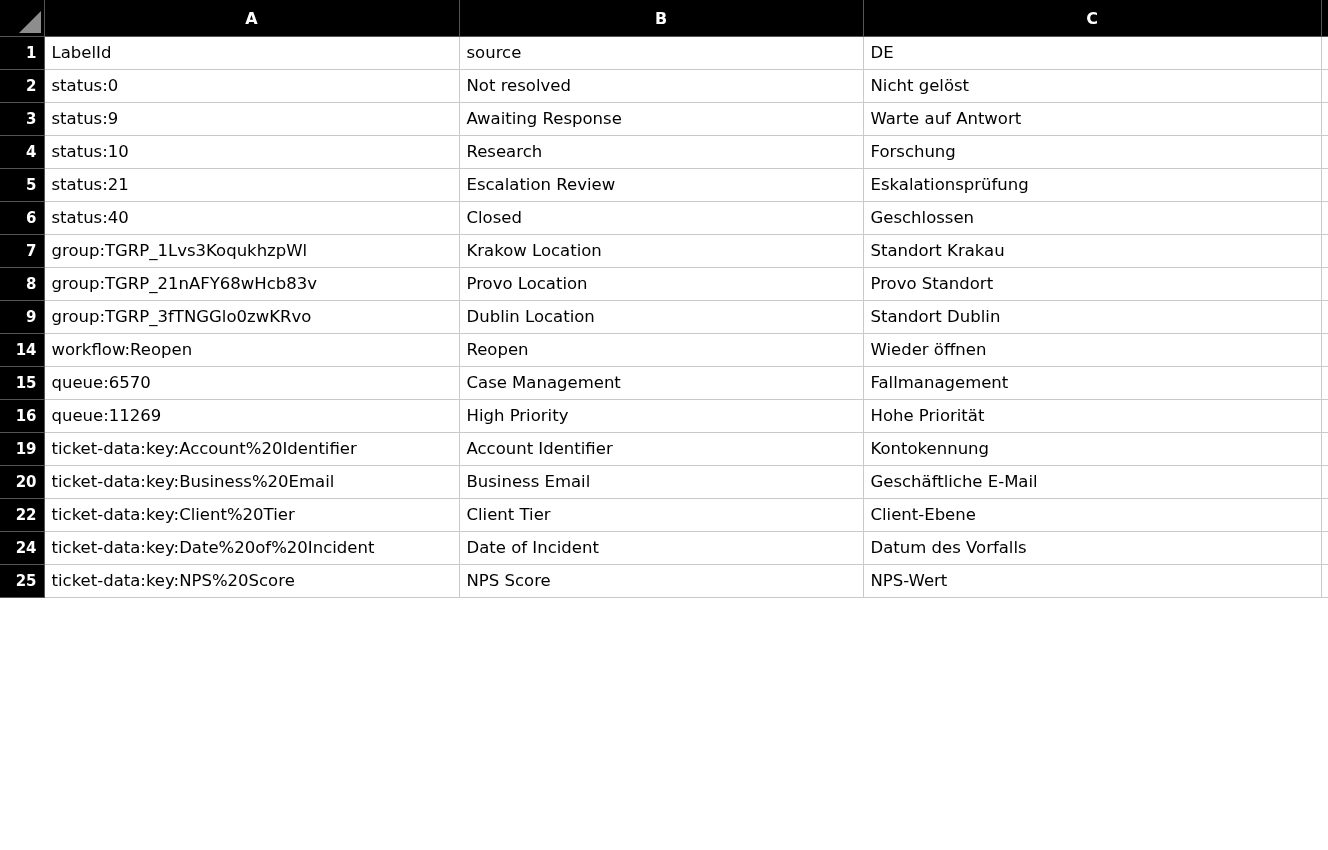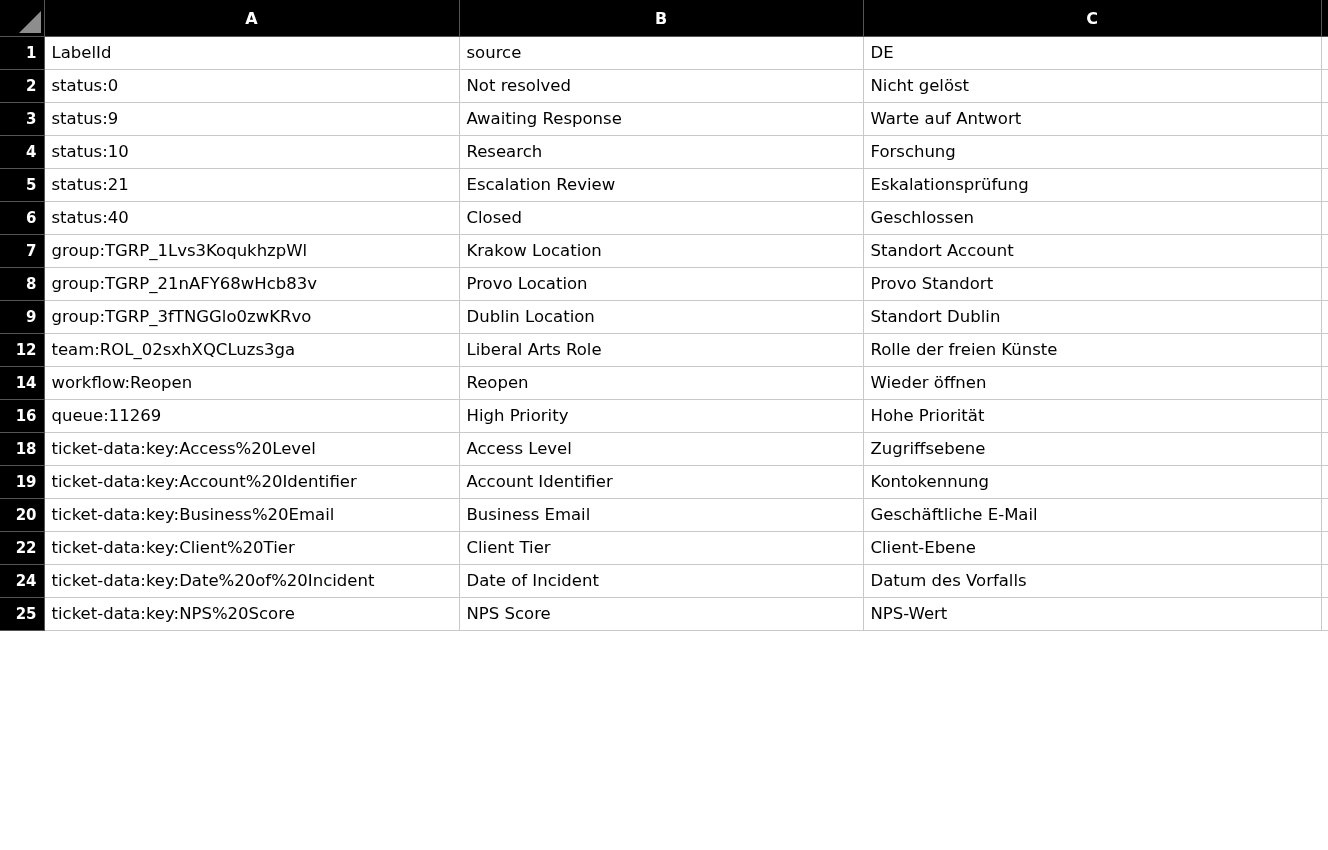--- a/index.html
+++ b/index.html
@@ -155,66 +155,59 @@
         <td class="rowhead">6</td>
         <td class="cell">status:40</td>
         <td class="cell">Closed</td>
         <td class="cell">Geschlossen</td>
         <td class="pad"></td>
       </tr>
       <tr>
         <td class="rowhead">7</td>
         <td class="cell">group:TGRP_1Lvs3KoqukhzpWl</td>
         <td class="cell">Krakow Location</td>
-        <td class="cell">Standort Account</td>
+        <td class="cell">Standort Krakau</td>
         <td class="pad"></td>
       </tr>
       <tr>
         <td class="rowhead">8</td>
         <td class="cell">group:TGRP_21nAFY68wHcb83v</td>
         <td class="cell">Provo Location</td>
         <td class="cell">Provo Standort</td>
         <td class="pad"></td>
       </tr>
       <tr>
         <td class="rowhead">9</td>
         <td class="cell">group:TGRP_3fTNGGlo0zwKRvo</td>
         <td class="cell">Dublin Location</td>
         <td class="cell">Standort Dublin</td>
         <td class="pad"></td>
       </tr>
       <tr>
-        <td class="rowhead">12</td>
-        <td class="cell">team:ROL_02sxhXQCLuzs3ga</td>
-        <td class="cell">Liberal Arts Role</td>
-        <td class="cell">Rolle der freien Künste</td>
-        <td class="pad"></td>
-      </tr>
-      <tr>
         <td class="rowhead">14</td>
         <td class="cell">workflow:Reopen</td>
         <td class="cell">Reopen</td>
         <td class="cell">Wieder öffnen</td>
         <td class="pad"></td>
       </tr>
       <tr>
+        <td class="rowhead">15</td>
+        <td class="cell">queue:6570</td>
+        <td class="cell">Case Management</td>
+        <td class="cell">Fallmanagement</td>
+        <td class="pad"></td>
+      </tr>
+      <tr>
         <td class="rowhead">16</td>
         <td class="cell">queue:11269</td>
         <td class="cell">High Priority</td>
         <td class="cell">Hohe Priorität</td>
         <td class="pad"></td>
       </tr>
       <tr>
-        <td class="rowhead">18</td>
-        <td class="cell">ticket-data:key:Access%20Level</td>
-        <td class="cell">Access Level</td>
-        <td class="cell">Zugriffsebene</td>
-        <td class="pad"></td>
-      </tr>
-      <tr>
         <td class="rowhead">19</td>
         <td class="cell">ticket-data:key:Account%20Identifier</td>
         <td class="cell">Account Identifier</td>
         <td class="cell">Kontokennung</td>
         <td class="pad"></td>
       </tr>
       <tr>
         <td class="rowhead">20</td>
         <td class="cell">ticket-data:key:Business%20Email</td>
         <td class="cell">Business Email</td>

